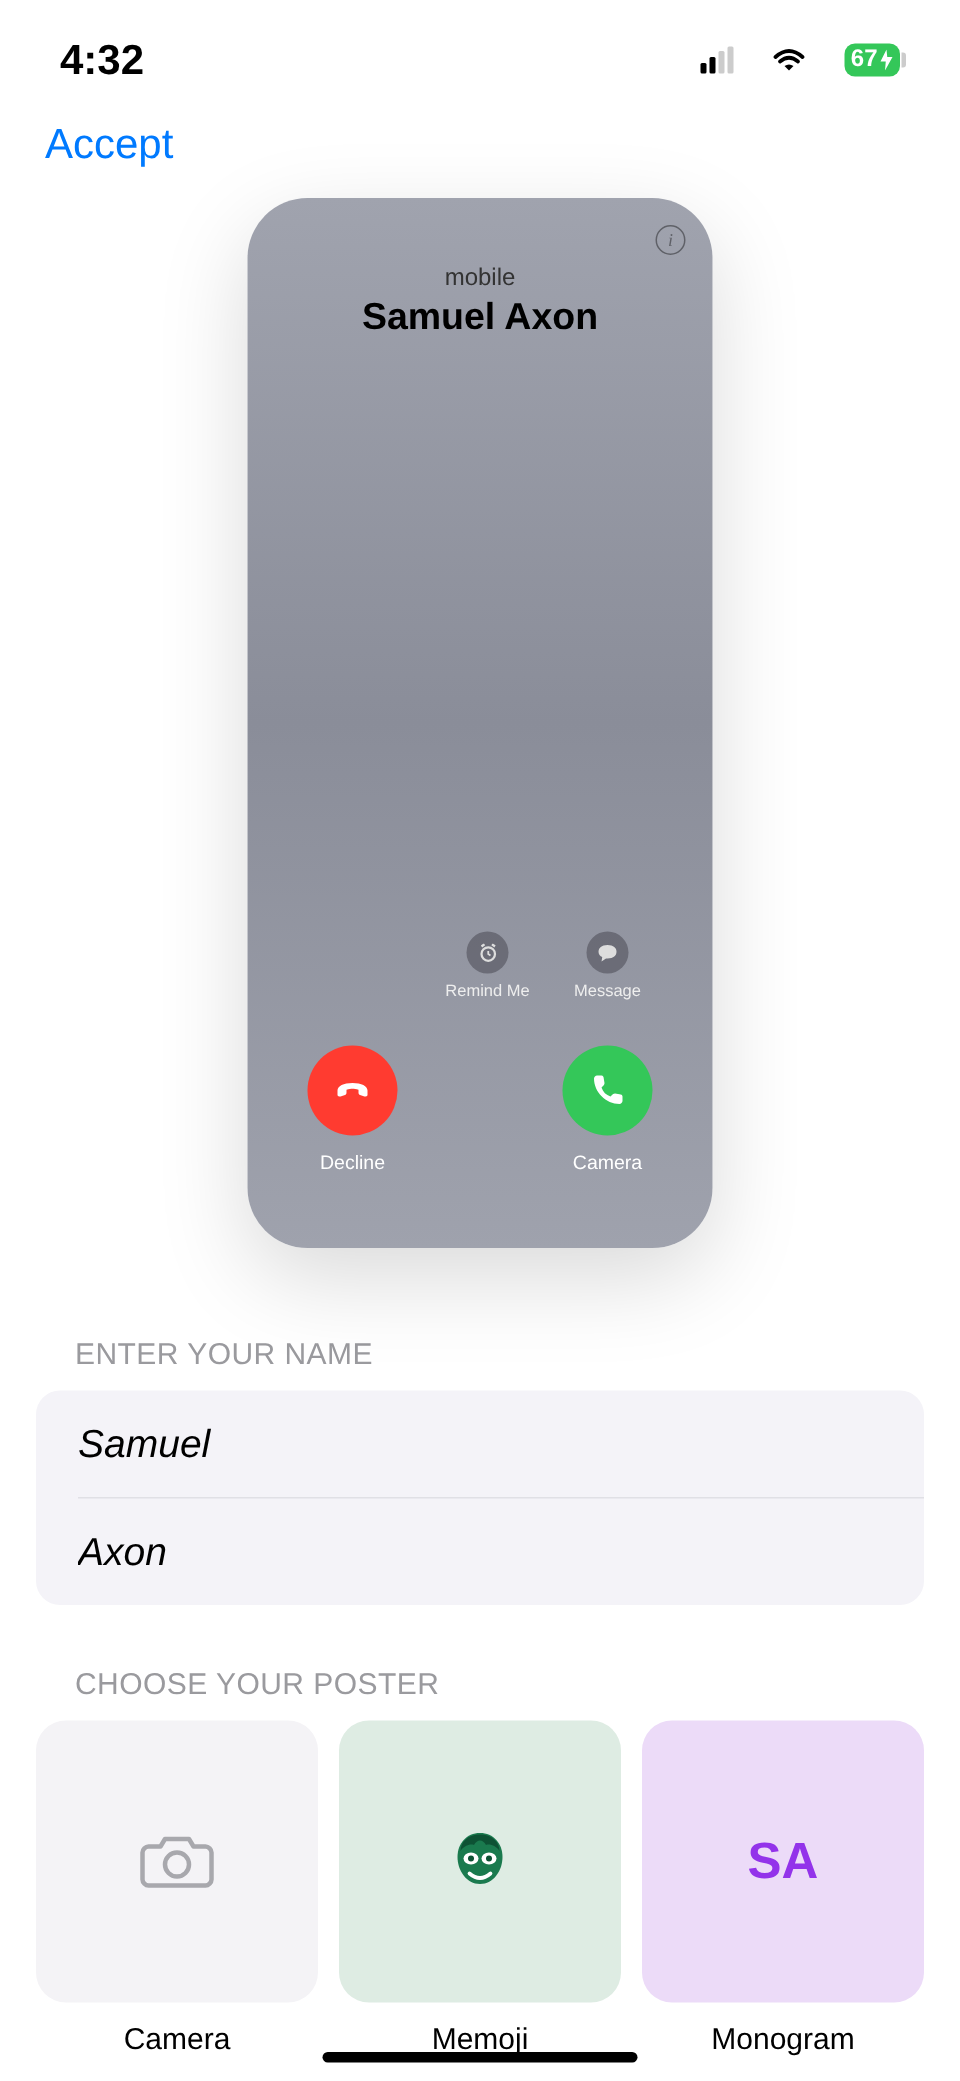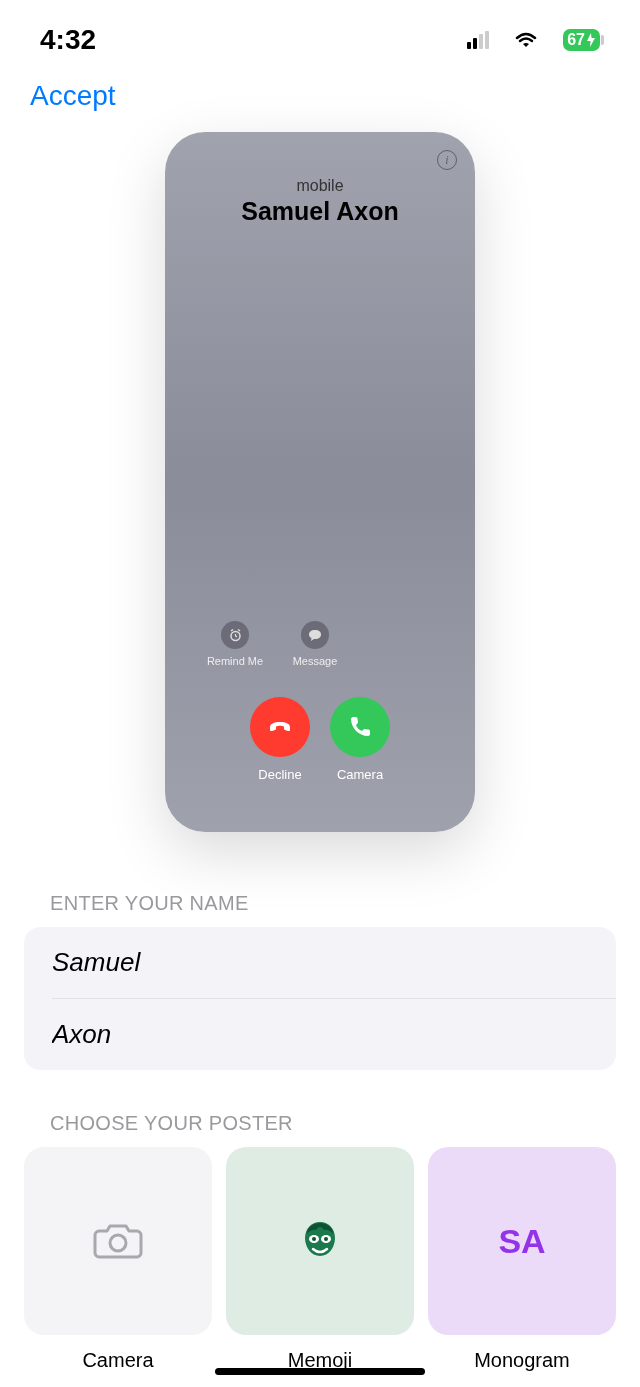--- a/index.html
+++ b/index.html
@@ -120,21 +120,21 @@
       font-weight: 700;
       color: #000;
       margin-top: 2px;
     }
     .call-actions {
       margin-top: auto;
       padding: 0 10px 20px;
     }
     .action-row-small {
       display: flex;
-      justify-content: flex-start;
+      justify-content: flex-end;
       margin-bottom: 30px;
     }
     .action-col-small {
       display: flex;
       flex-direction: column;
       align-items: center;
       gap: 6px;
       width: 80px;
     }
     .small-circle {
@@ -145,21 +145,21 @@
       display: flex;
       align-items: center;
       justify-content: center;
     }
     .small-label {
       font-size: 11px;
       color: #eee;
     }
     .action-row-big {
       display: flex;
-      justify-content: center;
+      justify-content: space-between;
     }
     .action-col-big {
       display: flex;
       flex-direction: column;
       align-items: center;
       gap: 10px;
       width: 80px;
     }
     .big-circle {
       width: 60px;

